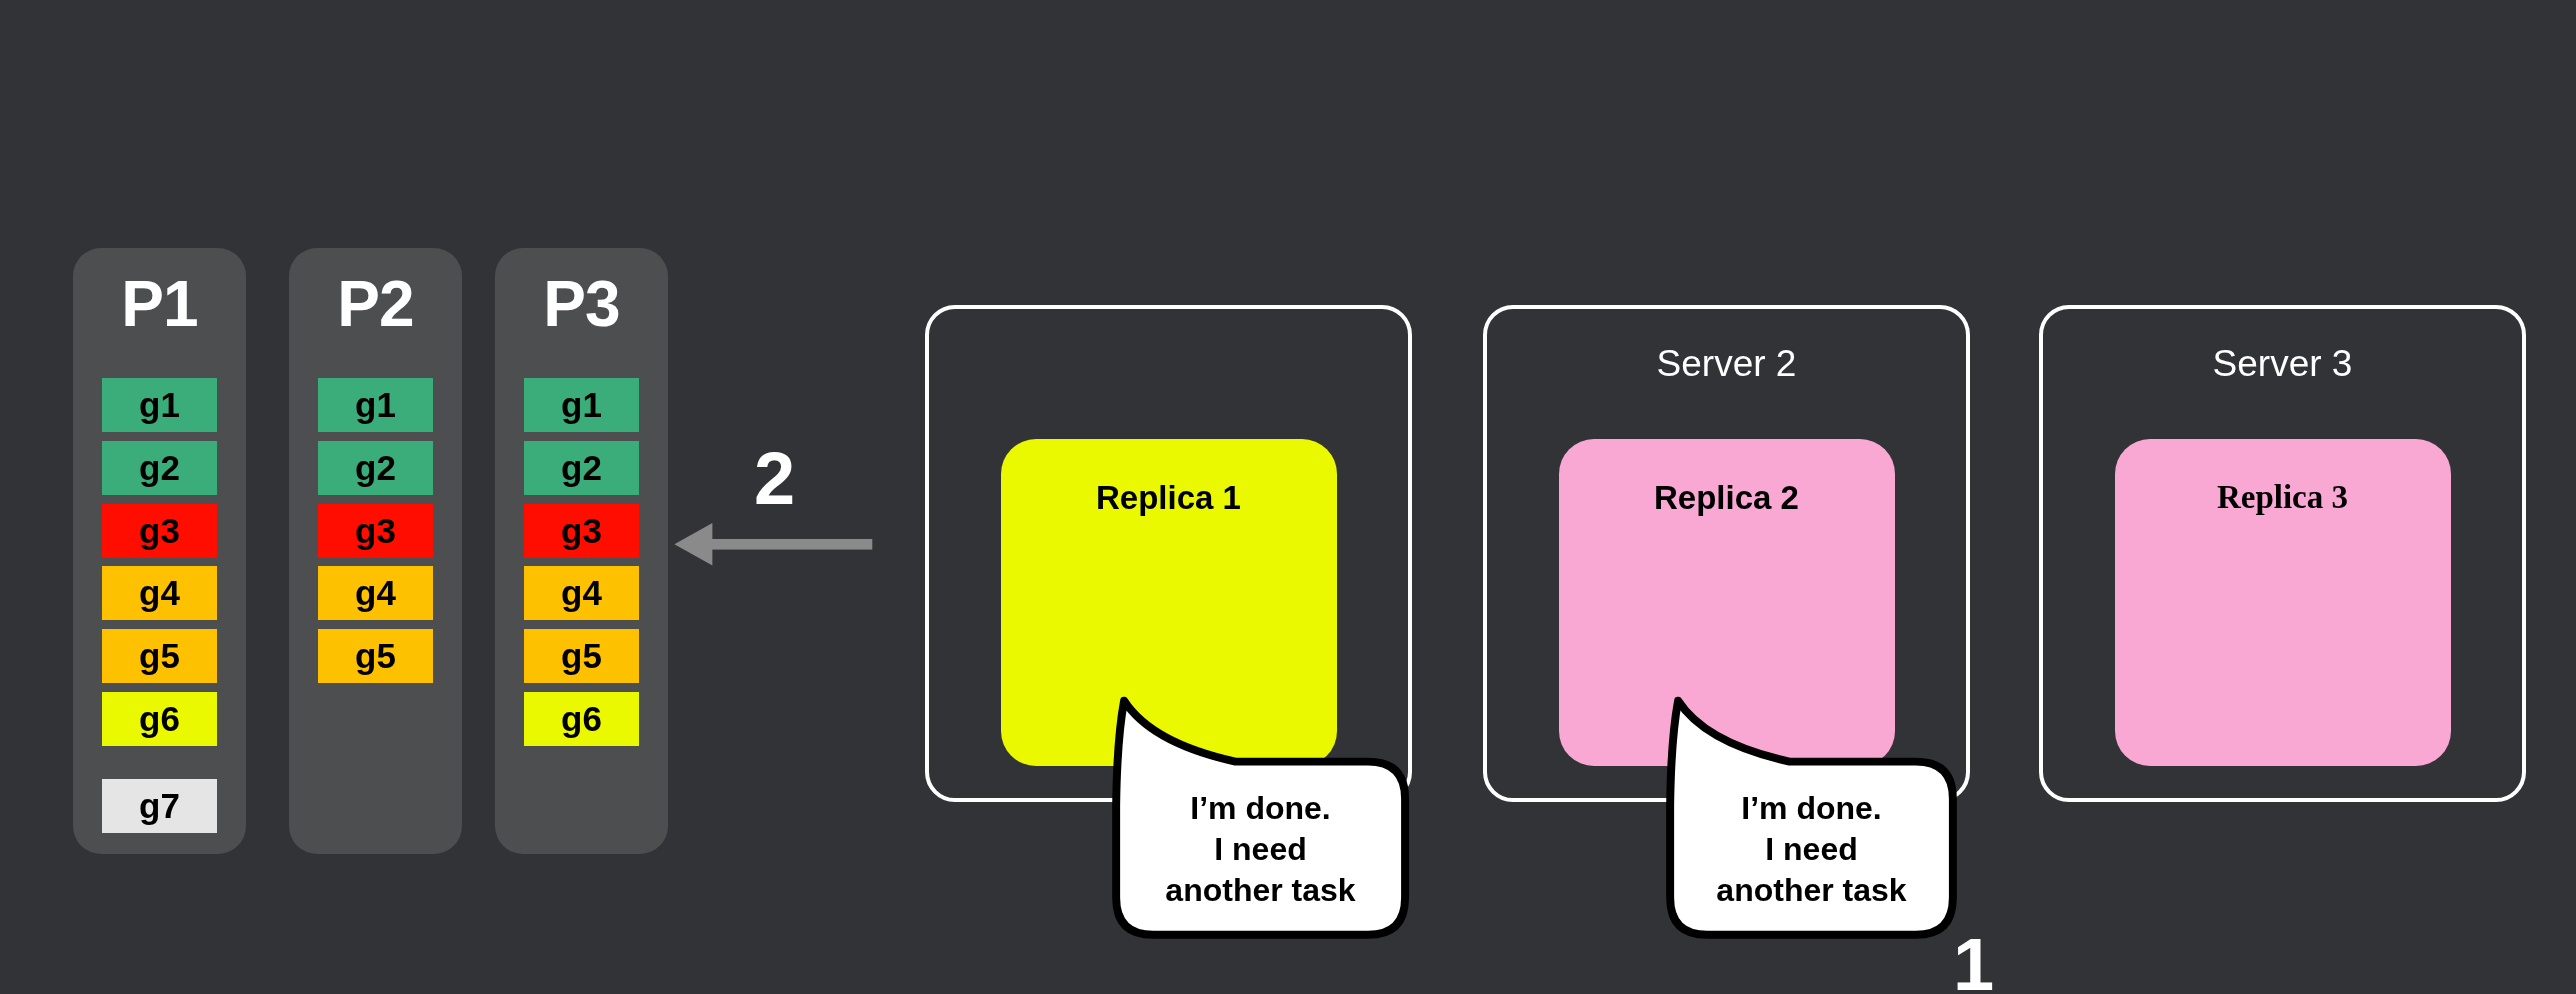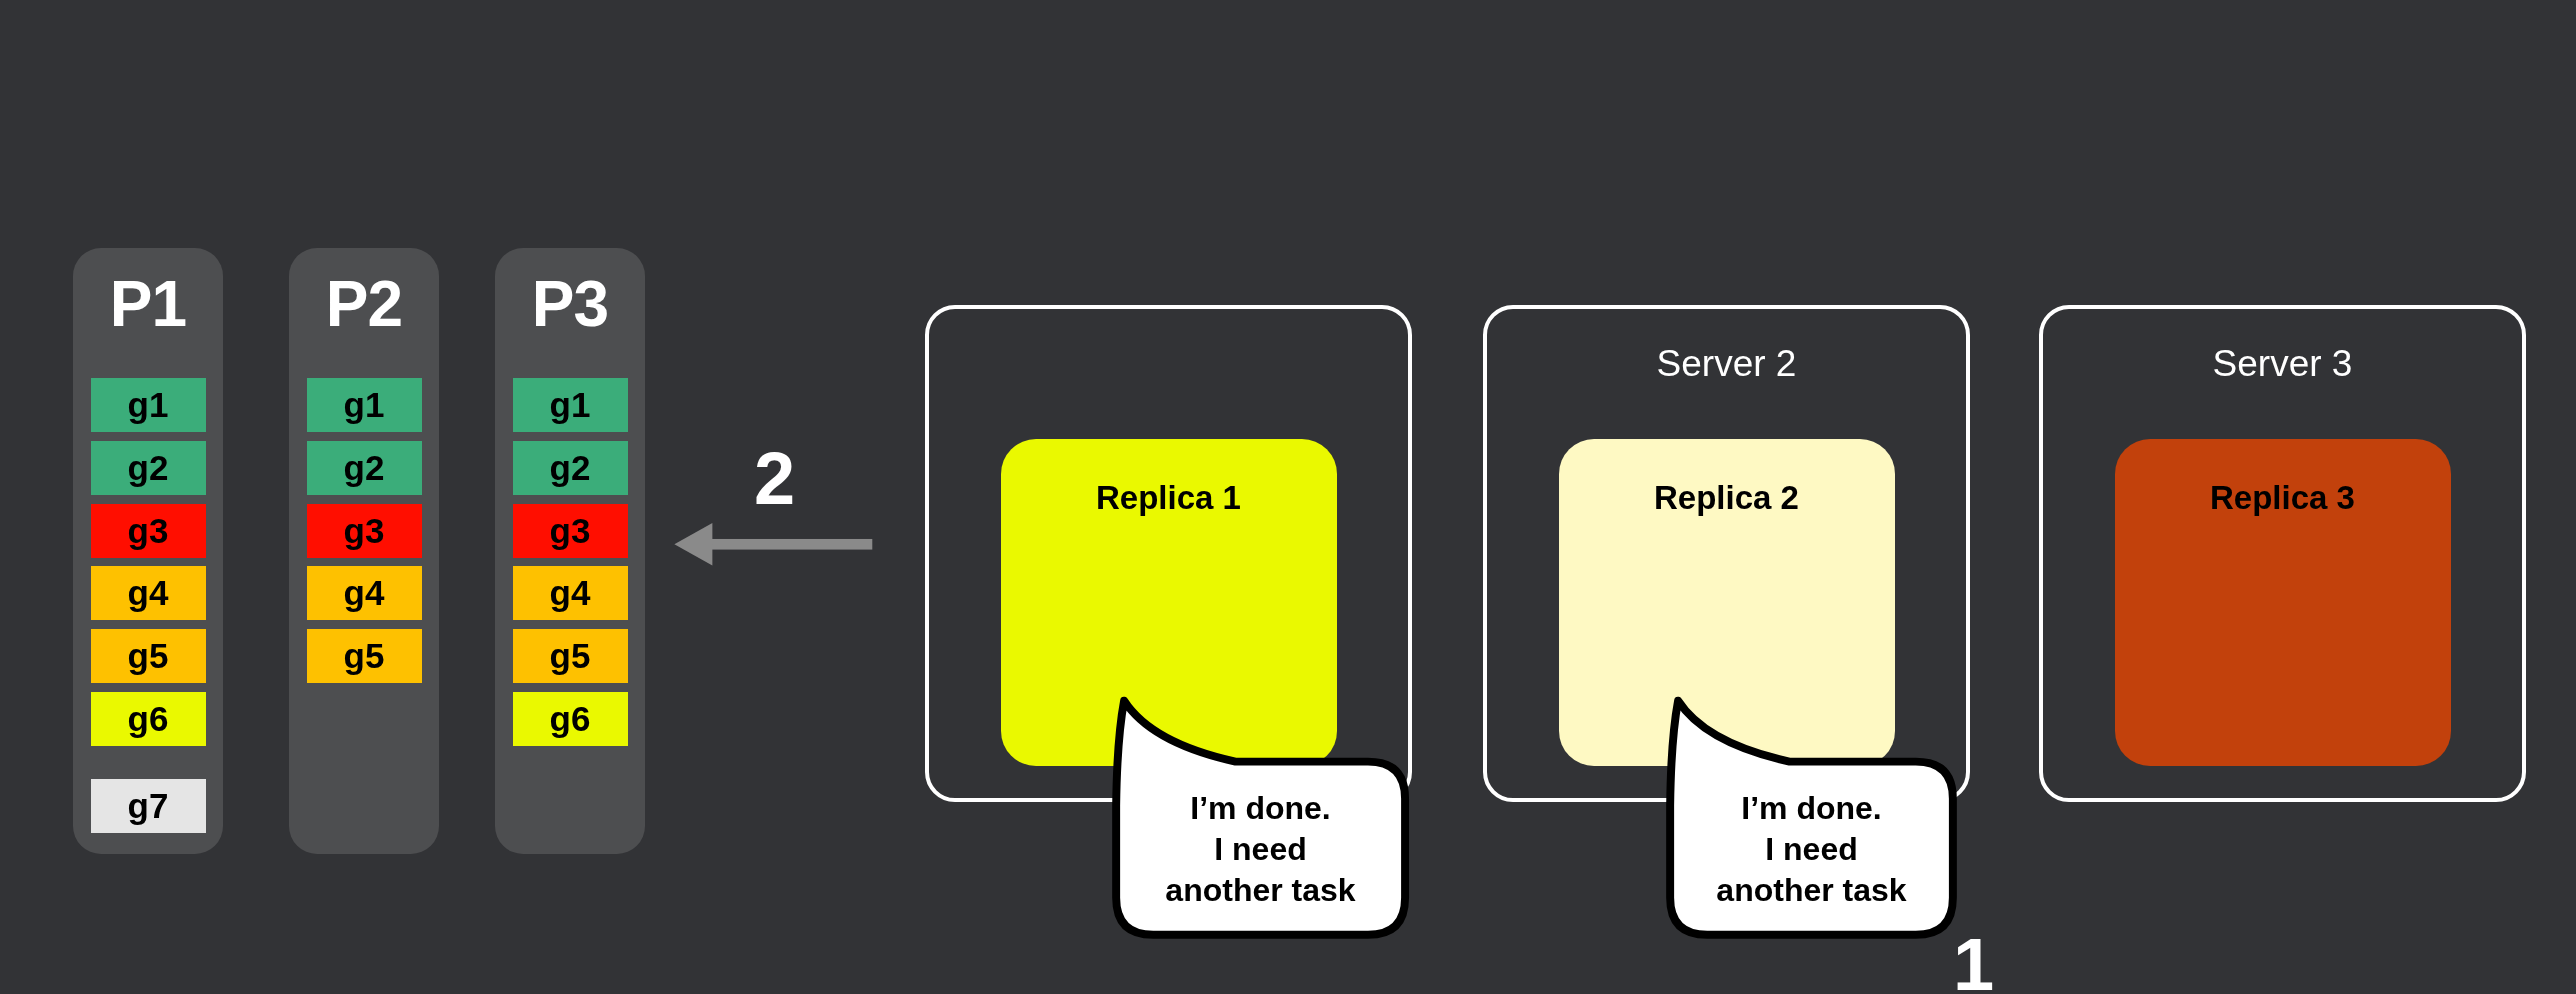--- a/index.html
+++ b/index.html
@@ -2,21 +2,21 @@
 <html style="font-size:14px"><head>
 <meta charset="utf-8">
 <style>
   html,body{margin:0;padding:0;background:#323336;overflow:hidden;}
   #app{
     position:relative;width:2576px;height:994px;background:#323336;
     font-family:"Liberation Sans",sans-serif;overflow:hidden;
   }
   
   .partition{
-    position:absolute;top:248px;width:150px;height:606px;
+    position:absolute;top:248px;width:173px;height:606px;
     background:#4D4E50;border-radius:28px;
     display:flex;flex-direction:column;align-items:center;
   }
   .ptitle{
     margin-top:23px;height:67px;line-height:67px;
     font-size:64px;font-weight:700;color:#ffffff;letter-spacing:-0.9px;
   }
   .tasks{display:flex;flex-direction:column;gap:8.8px;margin-top:40px;}
   .cell{
     width:115px;height:54px;line-height:54px;text-align:center;
@@ -99,28 +99,28 @@
   </div>
 
   <div class="server" style="left:925px">
     <div class="replica" style="background-color: rgb(234, 249, 0);">
       <div class="replica-label">Replica 1</div>
     </div>
   </div>
 
   <div class="server" style="left:1483px">
     <div class="server-title">Server 2</div>
-    <div class="replica" style="background-color: #fef9c3;">
+    <div class="replica" style="background-color: #f9a8d4;">
       <div class="replica-label">Replica 2</div>
     </div>
   </div>
 
   <div class="server" style="left:2039px">
     <div class="server-title">Server 3</div>
-    <div class="replica" style="background-color: #c2410c;">
+    <div class="replica" style="background-color: #f9a8d4; font-family: Liberation Serif, serif;">
       <div class="replica-label">Replica 3</div>
     </div>
   </div>
 
   <svg id="overlay" width="2576" height="994" viewBox="0 0 2915 1125">
     <g>
       <rect x="800" y="610" width="187" height="12" fill="#8A8A8A"></rect>
       <polygon points="763,616 806,592 806,640" fill="#8A8A8A"></polygon>
     </g>
     <path d="M 1272 793 Q 1303 841 1398 862 L 1548 862 Q 1590 862 1590 904 L 1590 1016 Q 1590 1058 1548 1058 L 1305 1058 Q 1263 1058 1263 1016 L 1263 912 Q 1264 836 1272 793 Z" fill="#FFFFFF" stroke="#000000" stroke-width="9" stroke-linejoin="round"></path>

